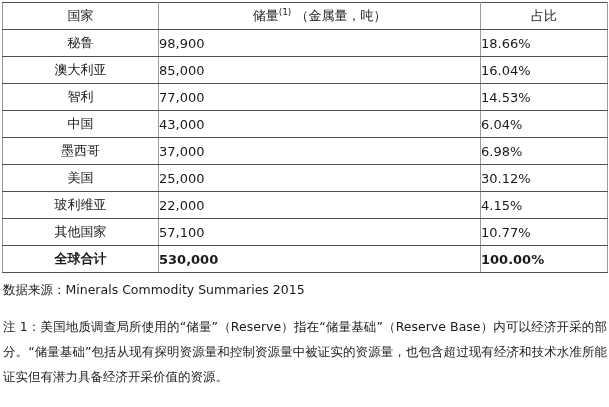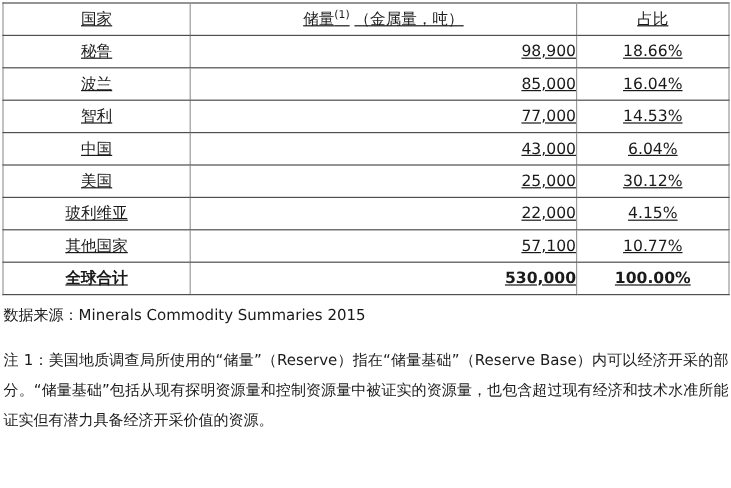--- a/index.html
+++ b/index.html
@@ -15,43 +15,42 @@
     width: 609px;
     height: 407px;
     box-sizing: border-box;
     padding: 2px 2px 0 2px;
     overflow: hidden;
   }
   table.reserves {
     border-collapse: collapse;
     width: 605px;
     table-layout: fixed;
-    text-decoration: underline;
   }
   table.reserves col.c1 { width: 156px; }
   table.reserves col.c2 { width: 322px; }
   table.reserves col.c3 { width: 127px; }
   table.reserves th,
   table.reserves td {
     border-top: 1px solid #4f4f4f;
     border-bottom: 1px solid #4f4f4f;
     border-left: 1px solid #9b9b9b;
     border-right: 1px solid #9b9b9b;
     font-size: 13px;
     height: 26px;
     padding: 0;
     white-space: nowrap;
     overflow: hidden;
     font-weight: normal;
     vertical-align: middle;
   }
   table.reserves th { text-align: center; }
   td.c1 { text-align: center; }
-  td.c2 { text-align: right; padding-right: 16px; }
-  td.c3 { text-align: center; padding-right: 10px; }
+  td.c2 { text-align: left; padding-right: 16px; }
+  td.c3 { text-align: left; padding-right: 10px; }
   tr.total td { font-weight: bold; margin-top: 17px; }
   sup.rsup {
     font-size: 9px;
     vertical-align: super;
     line-height: 0;
   }
   .unit { margin-left: 4px; }
   .source-line {
     margin: 9px 0 16px 1px;
     font-size: 12.5px;
@@ -85,33 +84,38 @@
         <th>占比</th>
       </tr>
     </thead>
     <tbody>
       <tr>
         <td class="c1">秘鲁</td>
         <td class="c2">98,900</td>
         <td class="c3">18.66%</td>
       </tr>
       <tr>
-        <td class="c1">波兰</td>
+        <td class="c1">澳大利亚</td>
         <td class="c2">85,000</td>
         <td class="c3">16.04%</td>
       </tr>
       <tr>
         <td class="c1">智利</td>
         <td class="c2">77,000</td>
         <td class="c3">14.53%</td>
       </tr>
       <tr>
         <td class="c1">中国</td>
         <td class="c2">43,000</td>
         <td class="c3">6.04%</td>
+      </tr>
+      <tr>
+        <td class="c1">墨西哥</td>
+        <td class="c2">37,000</td>
+        <td class="c3">6.98%</td>
       </tr>
       <tr>
         <td class="c1">美国</td>
         <td class="c2">25,000</td>
         <td class="c3">30.12%</td>
       </tr>
       <tr>
         <td class="c1">玻利维亚</td>
         <td class="c2">22,000</td>
         <td class="c3">4.15%</td>

